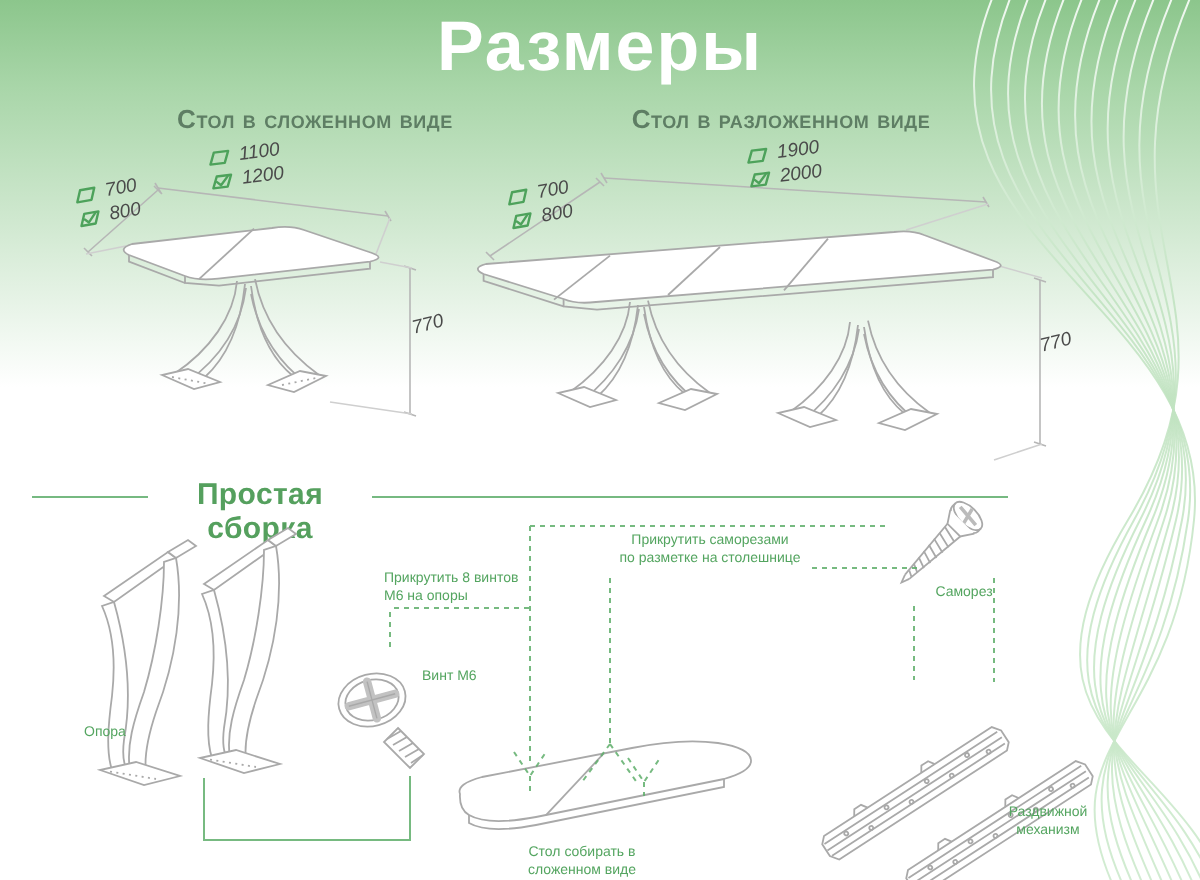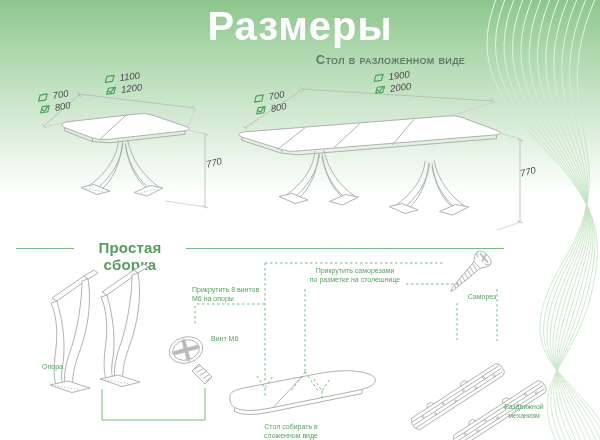--- a/index.html
+++ b/index.html
@@ -4,21 +4,21 @@
 <style>
   html,body{margin:0;padding:0;}
   .canvas{
     position:relative;width:600px;height:440px;overflow:hidden;
     background:linear-gradient(180deg,#8cc68c 0%,#a9d6a9 10%,#dcEEdc 30%,#ffffff 44%,#ffffff 100%);
     font-family:"Liberation Sans",sans-serif;
   }
   .abs{position:absolute;}
   .page-title{
     left:0;top:4px;width:600px;text-align:center;
-    font-size:40px;font-weight:bold;color:#ffffff;letter-spacing:1px;
+    font-size:35px;font-weight:bold;color:#ffffff;letter-spacing:1px;
   }
   .section-heading{
     top:52px;text-align:center;font-size:13px;font-weight:bold;color:#5e7e64;
     font-variant:small-caps;letter-spacing:.3px;width:205px;
   }
   .dims{display:flex;flex-direction:column;gap:1px;transform-origin:left top;}
   .dimrow{display:flex;align-items:center;gap:4px;height:11px;}
   .chk path{fill:none;stroke:#4da25b;stroke-width:1.2;stroke-linecap:round;stroke-linejoin:round;}
   .dimval{font-size:9.5px;font-style:italic;color:#4a4a4a;}
   .height-label{font-size:9.5px;font-style:italic;color:#4a4a4a;transform:rotate(-14deg);}
@@ -56,20 +56,21 @@
       <path d="M563,-10 C503,120 622,150 576,260 S562,370 595,450"></path>
       <path d="M572,-10 C512,120 624,150 573,260 S568,370 600,450"></path>
       <path d="M581,-10 C521,120 626,150 570,260 S574,370 605,450"></path>
       <path d="M590,-10 C530,120 628,150 567,260 S580,370 610,450"></path>
       <path d="M599,-10 C539,120 630,150 564,260 S586,370 615,450"></path>
     </g>
   </svg>
 
   <div class="abs page-title">Размеры</div>
 
+  <div class="abs section-heading" style="left:55px;">Стол в сложенном виде</div>
   <div class="abs section-heading" style="left:288px;text-align:center;">Стол в разложенном виде</div>
 
   <svg class="abs drawing" style="left:30px;top:70px;" width="200" height="150" viewBox="0 0 200 150">
     <g fill="none" stroke="#b6b6b6" stroke-width="0.8">
       <path d="M49,24 L164,38"></path>
         <path d="M47.5,21.5 L50.5,26.5"></path>
         <path d="M162.5,35.5 L165.5,40.5"></path>
       <path d="M14,56 L49,25"></path>
         <path d="M12,54 L16,58"></path>
         <path d="M47,23 L51,27"></path>

